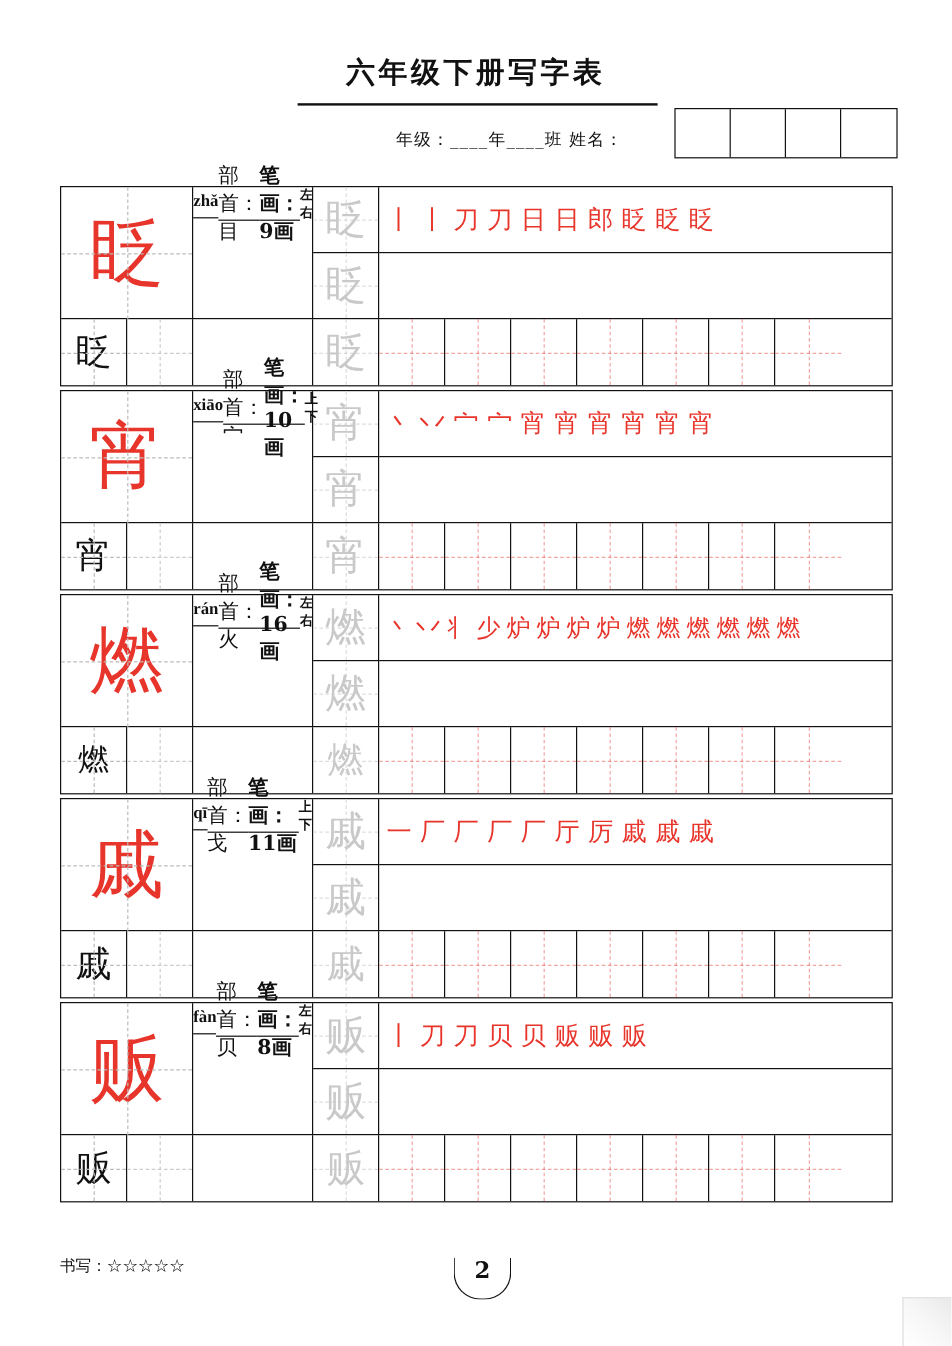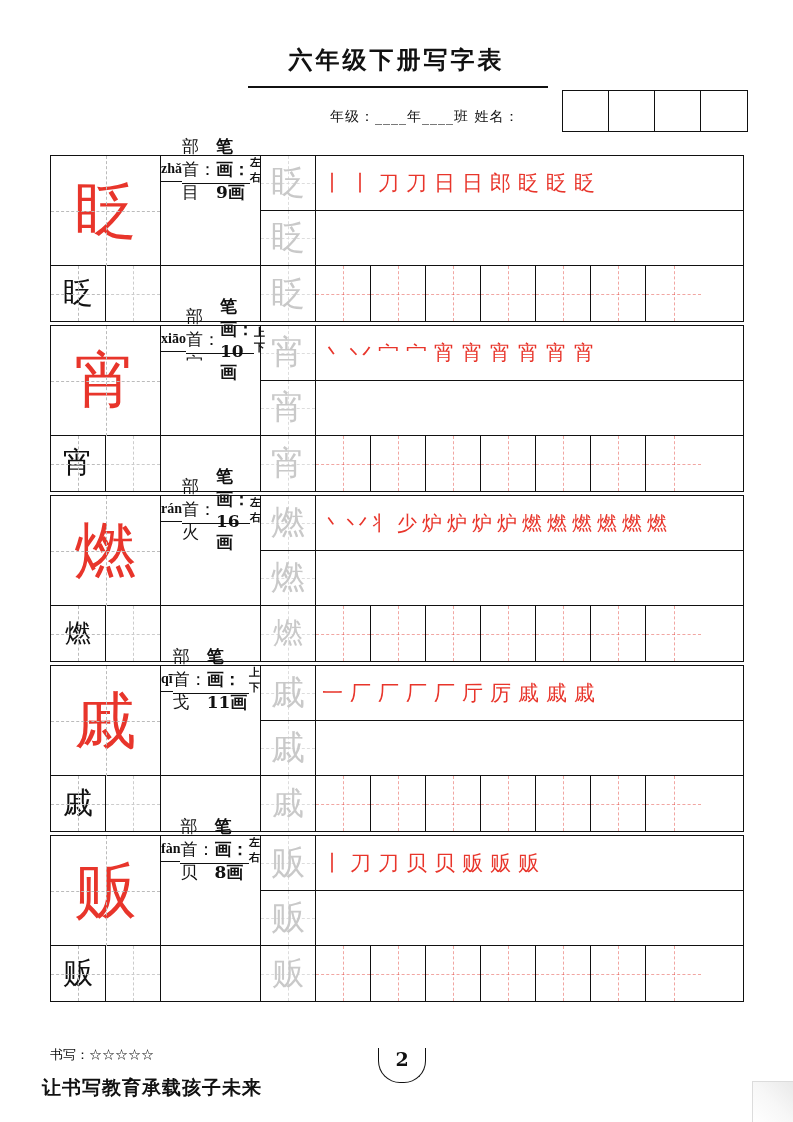--- a/index.html
+++ b/index.html
@@ -400,16 +400,15 @@
       <div class="cell"></div>
       <div class="cell"></div>
       <div class="cell"></div>
       <div class="cell"></div>
       <div class="cell"></div>
     </div>
   </div>
 
   <div class="footer-write">书写：☆☆☆☆☆</div>
   <div class="pagenum">2</div>
-  <div class="footer-slogan">让书写教育承载孩子未来</div>
 
   <div class="corner"></div>
 </div>
 
 </body></html>

